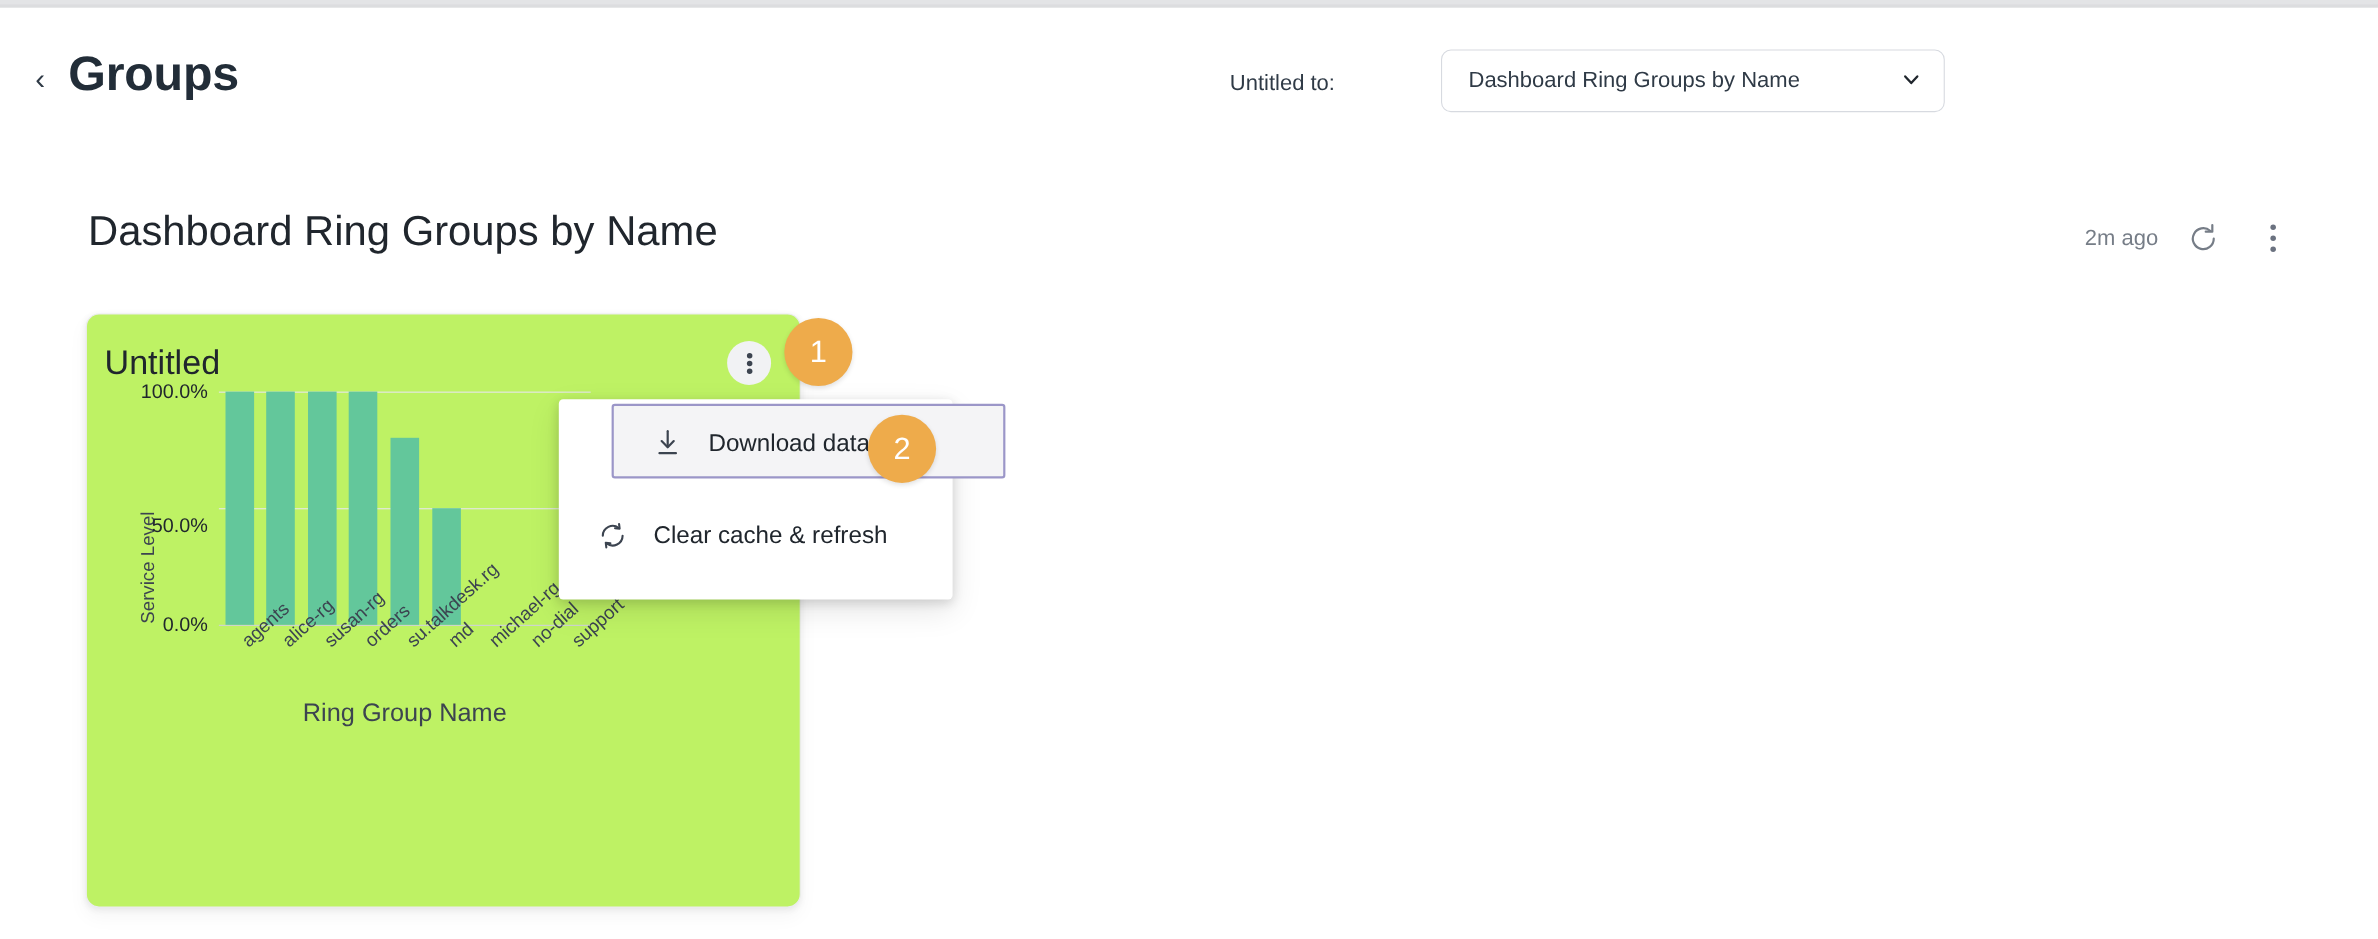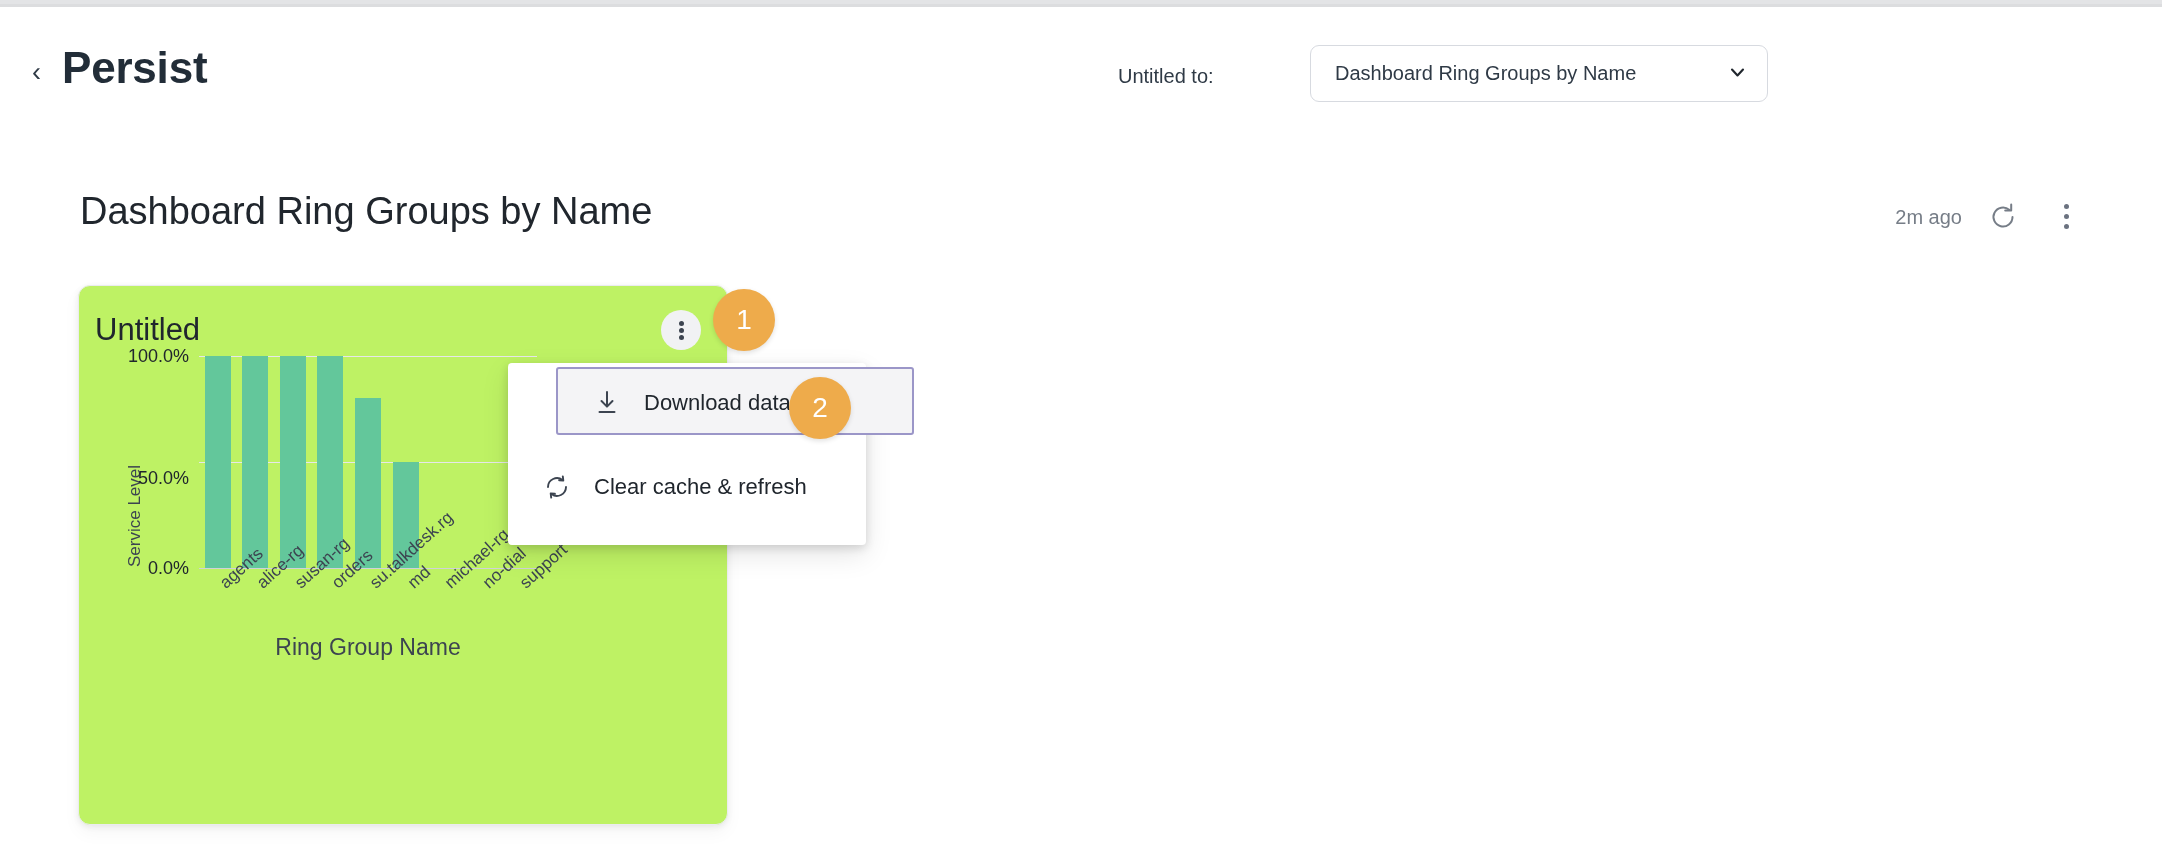--- a/index.html
+++ b/index.html
@@ -373,21 +373,21 @@
 <div id="page">
 
   <div class="top-strip">
     <div class="top-strip-inner"></div>
   </div>
 
   <div class="header">
 
     <div class="back-chevron">‹</div>
 
-    <div class="page-title">Persist</div>
+    <div class="page-title">Groups</div>
 
     <div class="navigate-label">Untitled to:</div>
 
     <div class="nav-select">
       <span class="nav-select-text">Dashboard Ring Groups by Name</span>
       <span class="nav-select-chevron">
         <svg width="15" height="15" viewBox="0 0 15 15">
           <path d="M2 4.5 L7.5 10.5 L13 4.5" stroke="#20262d" stroke-width="2.1" fill="none" stroke-linecap="round" stroke-linejoin="round"></path>
         </svg>
       </span>

